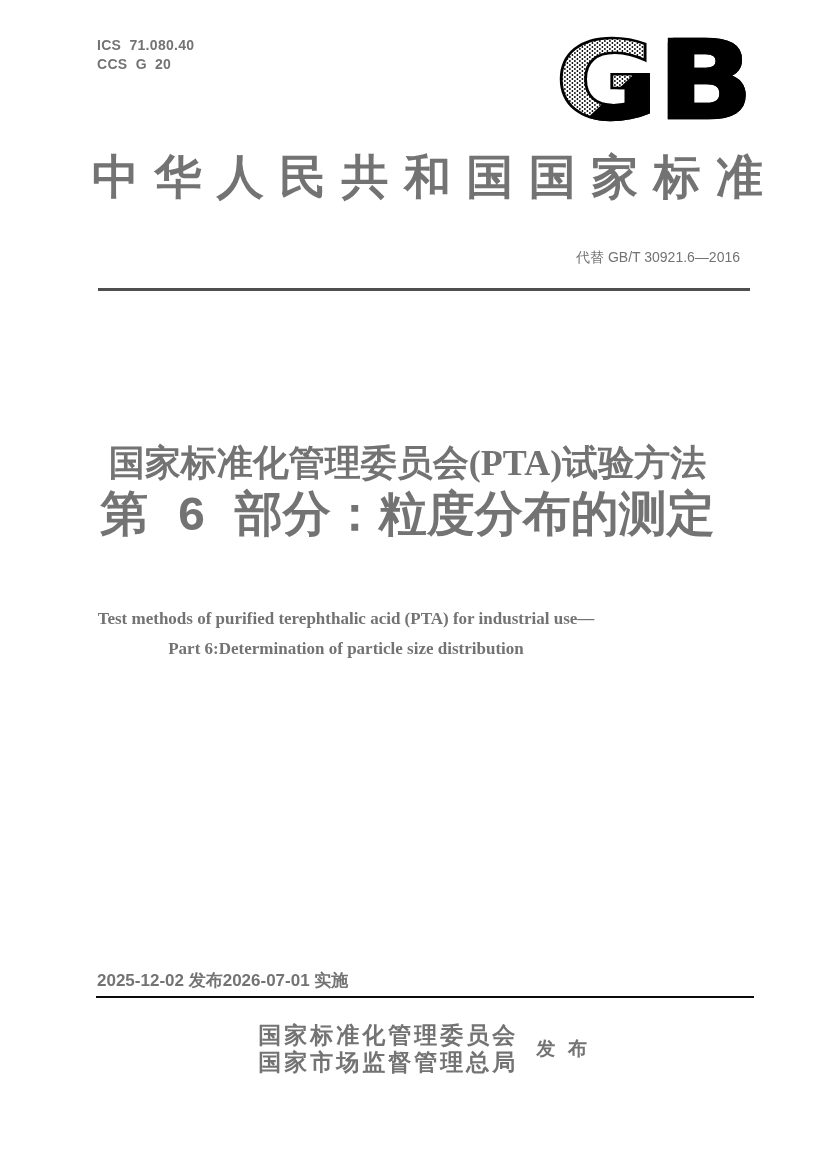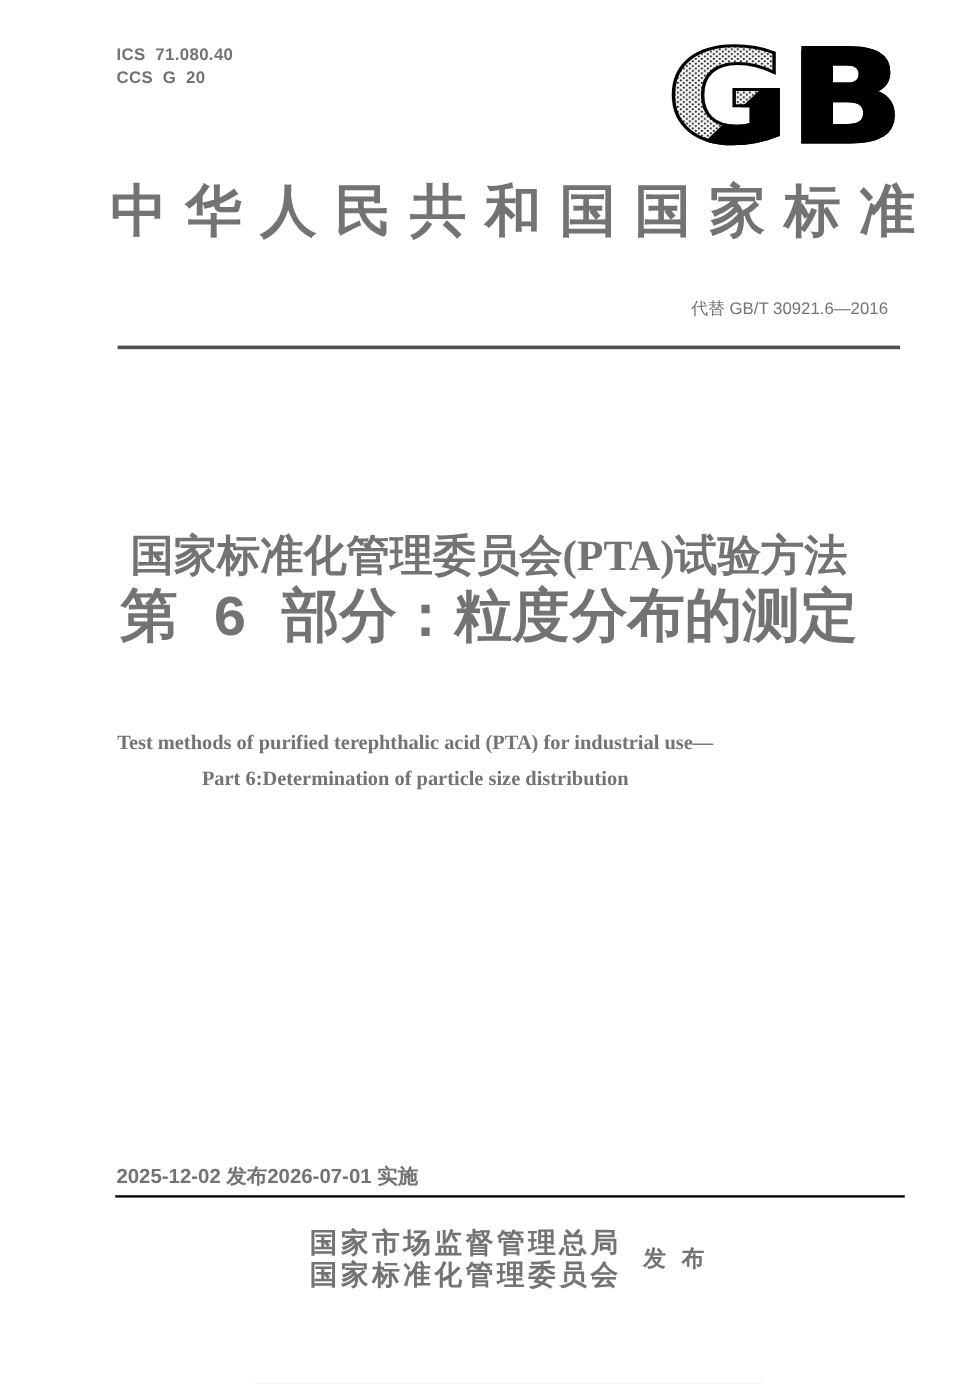--- a/index.html
+++ b/index.html
@@ -158,19 +158,19 @@
 
   <div class="date-row">
     <span>2025-12-02 发布</span>
     <span>2026-07-01 实施</span>
   </div>
 
   <div class="rule-bottom"></div>
 
   <div class="issuer-row">
     <div class="issuer-col">
+      <div>国家标准化管理委员会</div>
       <div>国家市场监督管理总局</div>
-      <div>国家标准化管理委员会</div>
     </div>
     <div class="publish-label">发 布</div>
   </div>
 
 </div>
 
 </body></html>

